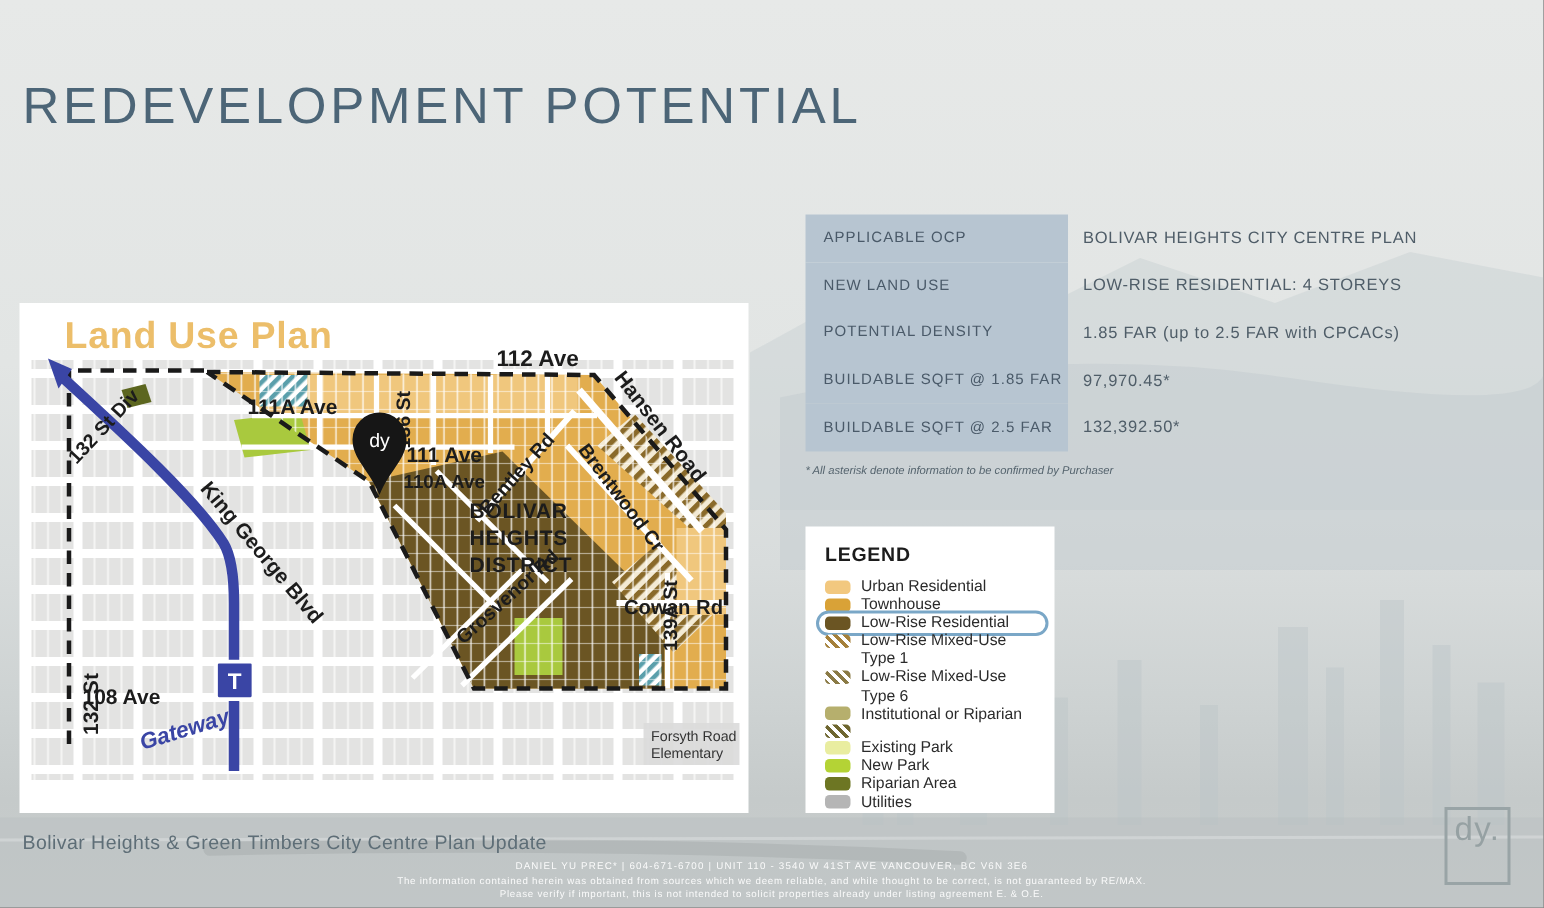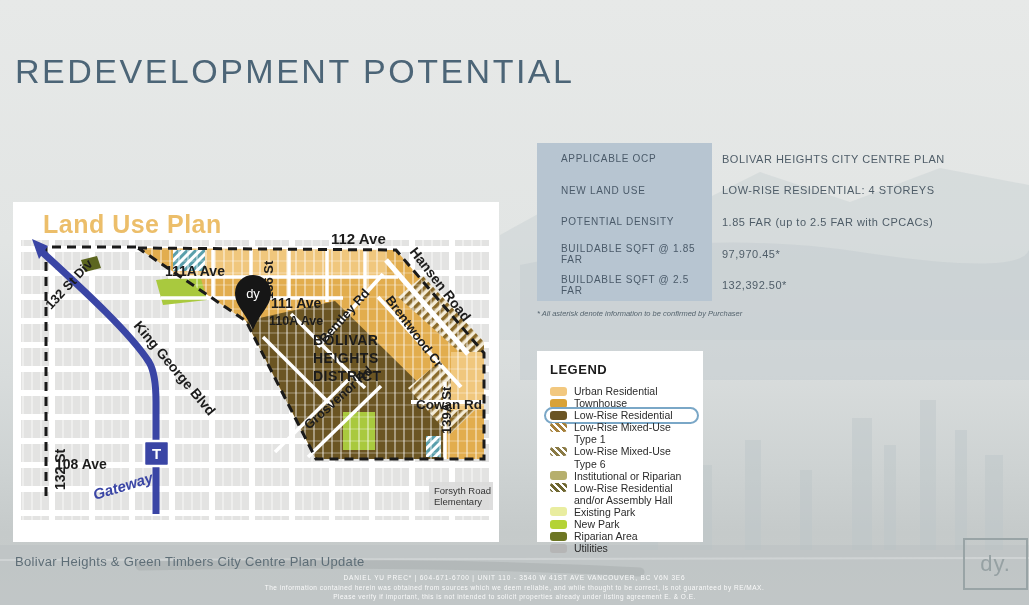--- a/index.html
+++ b/index.html
@@ -18,21 +18,21 @@
   .map-panel{position:absolute;left:13px;top:202px;width:486px;height:340px;background:#ffffff;}
   .map-title{position:absolute;left:30px;top:8px;font-size:25px;font-weight:700;color:#ecbe6a;letter-spacing:.5px;}
   .map-svg{position:absolute;inset:0;}
   .map-caption{position:absolute;left:15px;top:554px;font-size:13px;color:#5e6e77;letter-spacing:.3px;text-align:right;}
   
   .ocp-table{
     position:absolute;left:537px;top:143px;
     display:grid;grid-template-columns:175px 10px 300px;grid-auto-rows:31.6px;
   }
   .ocp-label{
-    background:#b7c5d1;display:flex;align-items:center;padding-left:24px;
+    background:#b7c5d1;display:flex;align-items:center;padding-left:12px;
     font-size:10px;letter-spacing:.7px;color:#4a5a69;
   }
   .ocp-gap{background:transparent;}
   .ocp-value{
     display:flex;align-items:center;font-size:11px;letter-spacing:.5px;color:#4f5d68;
   }
   .ocp-footnote{
     position:absolute;left:537px;top:309px;font-size:7.5px;font-style:italic;color:#55646e;
   }
   
@@ -48,22 +48,22 @@
     content:'';position:absolute;left:-6px;right:-4px;top:-2.5px;bottom:-2.5px;
     border:2.5px solid var(--hl,#7aa7c7);border-radius:9px;pointer-events:none;
   }
   
   .footer{position:absolute;left:0;right:0;top:574px;text-align:center;color:rgba(255,255,255,.92);}
   .footer .f1{font-size:6.5px;letter-spacing:.8px;margin-bottom:2.5px;}
   .footer .f2{font-size:6.5px;letter-spacing:.5px;margin-bottom:2.5px;}
   .footer .f3{font-size:6.5px;letter-spacing:.5px;}
   
   .dy-logo{
-    position:absolute;left:963px;top:538px;width:65px;height:52px;
-    border:2px solid #99a4a6;display:flex;align-items:center;justify-content:center;
+    position:absolute;left:963px;top:538px;width:44px;height:52px;
+    border:2px solid #99a4a6;display:flex;justify-content:center;
     color:#96a1a3;font-size:22px;letter-spacing:1px;font-weight:400;
   }
   
   text{font-family:"Liberation Sans",sans-serif;}
   .mlbl{fill:#1c1c1c;font-weight:700;}
 </style>
 </head>
 <body>
 
 <div class="slide">
@@ -245,21 +245,20 @@
     <div class="lg-row">
         <span class="lg-swatch" style="background: repeating-linear-gradient(45deg, rgb(138, 122, 69) 0px, rgb(138, 122, 69) 2.6px, rgb(255, 255, 255) 2.6px, rgb(255, 255, 255) 4.8px);"></span>
         <span class="lg-label">Low-Rise Mixed-Use Type 6</span>
       </div>
     <div class="lg-row">
         <span class="lg-swatch" style="background: rgb(182, 175, 109);"></span>
         <span class="lg-label">Institutional or Riparian</span>
       </div>
     <div class="lg-row">
         <span class="lg-swatch" style="background: repeating-linear-gradient(45deg, rgb(110, 102, 48) 0px, rgb(110, 102, 48) 2.6px, rgb(255, 255, 255) 2.6px, rgb(255, 255, 255) 4.8px);"></span>
-        <span class="lg-label" style="width:150px;">Low-Rise Residential and/or Assembly Hall</span>
       </div>
     <div class="lg-row">
         <span class="lg-swatch" style="background: rgb(233, 237, 160);"></span>
         <span class="lg-label">Existing Park</span>
       </div>
     <div class="lg-row">
         <span class="lg-swatch" style="background: rgb(180, 211, 53);"></span>
         <span class="lg-label">New Park</span>
       </div>
     <div class="lg-row">

